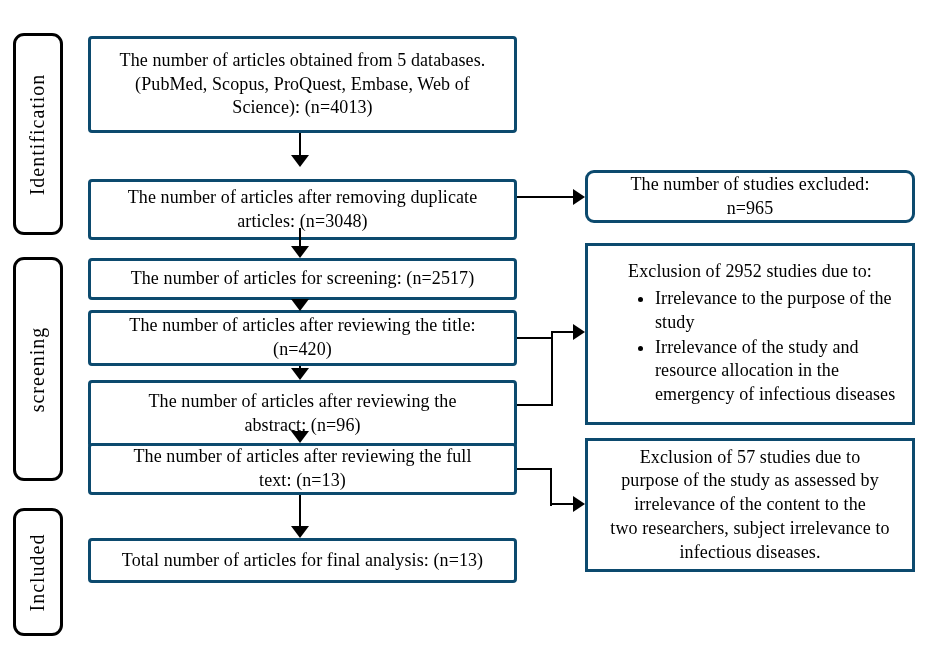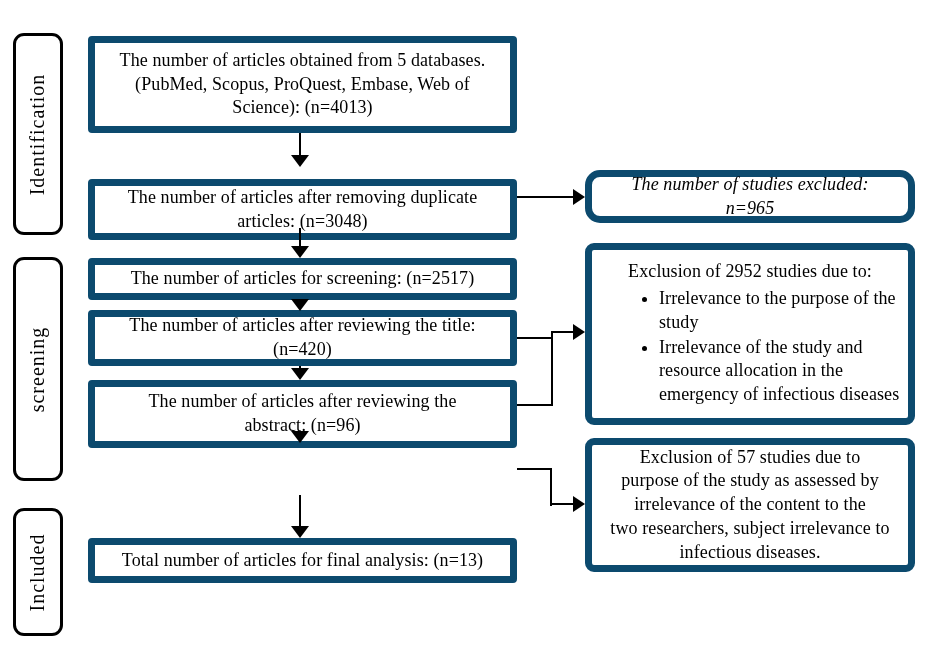--- a/index.html
+++ b/index.html
@@ -2,38 +2,38 @@
 <html><head>
 <meta charset="utf-8">
 <style>
   html,body { margin:0; padding:0; background:#ffffff; }
   .canvas {
     position:relative; width:939px; height:652px; background:#ffffff;
     font-family:"Liberation Serif","DejaVu Serif",serif; color:#000;
     overflow:hidden;
   }
   .box {
-    position:absolute; box-sizing:border-box; border:7px solid #0c4a6e;
+    position:absolute; box-sizing:border-box; border:3px solid #0c4a6e;
     background:#fff; display:flex; flex-direction:column;
     align-items:center; justify-content:center; text-align:center;
     font-size:18px; line-height:1.32; letter-spacing:0.1px;
   }
   .box .line { display:block; white-space:nowrap; }
   .stage {
     position:absolute; box-sizing:border-box; border:3px solid #000;
     border-radius:11px; background:#fff; display:flex;
     align-items:center; justify-content:center;
   }
   .stage .vlabel {
     transform:rotate(-90deg); white-space:nowrap;
     font-size:20px; letter-spacing:1px;
   }
   .main-box { left:88px; width:429px; border-radius:4px; }
-  .right-box { left:585px; width:330px; border-radius:9px; }
-  .right-box.sq { border-radius:15px;font-style:italic; }
+  .right-box { left:585px; width:330px; border-radius:0; }
+  .right-box.sq { border-radius:9px; }
   
   .varrow { position:absolute; width:18px; }
   .varrow .shaft { position:absolute; left:8px; top:0; bottom:11px; width:2px; background:#000; }
   .varrow .head { position:absolute; left:0; bottom:0; width:0; height:0;
     border-left:9px solid transparent; border-right:9px solid transparent; border-top:12px solid #000; }
   
   .harrow { position:absolute; height:16px; }
   .harrow .shaft { position:absolute; left:0; right:11px; top:7px; height:2px; background:#000; }
   .harrow .head { position:absolute; right:0; top:0; width:0; height:0;
     border-top:8px solid transparent; border-bottom:8px solid transparent; border-left:12px solid #000; }
@@ -80,20 +80,24 @@
   <div class="box main-box" style="top:310px; height:56px;">
     <span class="line">The number of articles after reviewing the title:</span>
     <span class="line">(n=420)</span>
   </div>
 
   <div class="box main-box" style="top:380px; height:68px;">
     <span class="line">The number of articles after reviewing the</span>
     <span class="line">abstract: (n=96)</span>
   </div>
 
+  <div class="box main-box" style="top:443px; height:52px;">
+    <span class="line">The number of articles after reviewing the full</span>
+    <span class="line">text: (n=13)</span>
+  </div>
 
   <div class="box main-box" style="top:538px; height:45px;">
     <span class="line">Total number of articles for final analysis: (n=13)</span>
   </div>
 
   <div class="box right-box sq" style="top:170px; height:53px;">
     <span class="line">The number of studies excluded:</span>
     <span class="line">n=965</span>
   </div>
 

